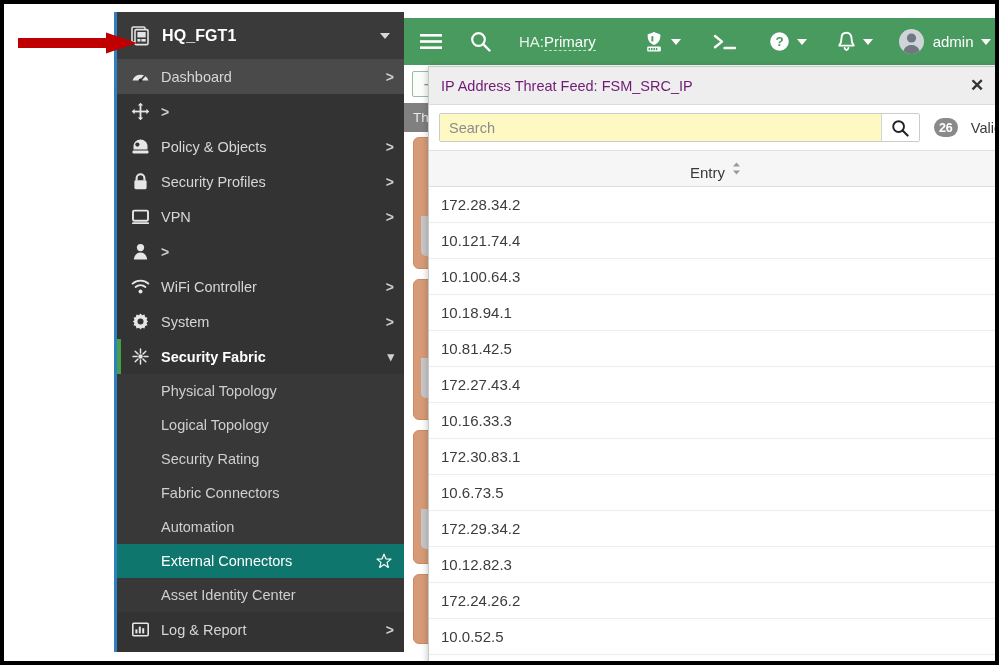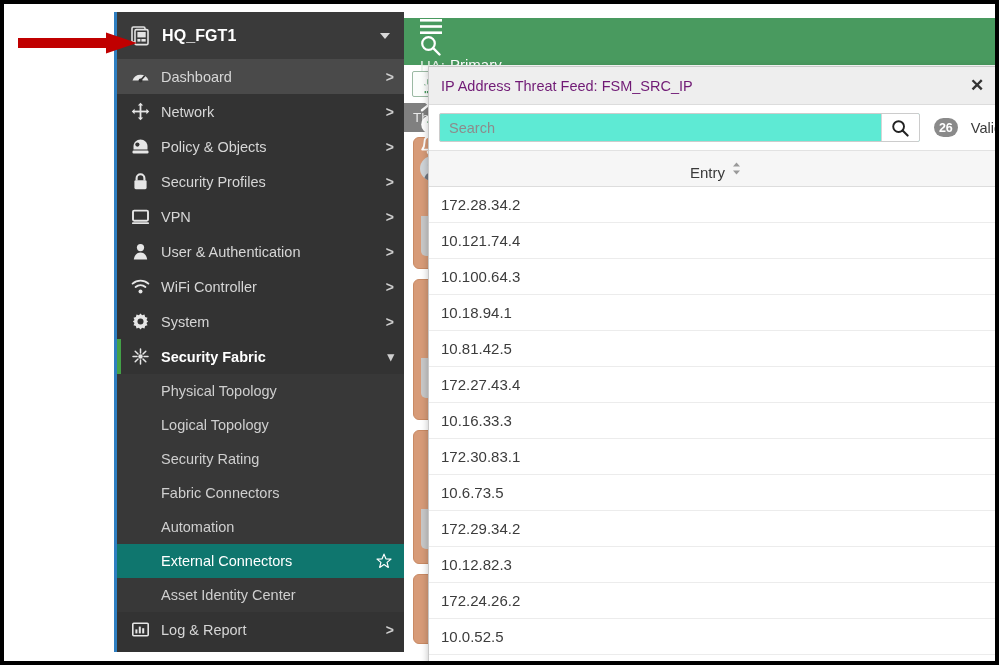--- a/index.html
+++ b/index.html
@@ -110,35 +110,34 @@
     color: #ffffff;
   }
   .nav-sub .star { width: 16px; height: 16px; flex: 0 0 16px; }
 
   
   .topbar {
     position: absolute;
     left: 400px; top: 14px; right: 0;
     height: 47px;
     background: #499a5f;
-    display: flex; 
+    display: flex; align-items: center;
     padding: 0 14px 0 16px;
     z-index: 15;
-    flex-direction: column;
   }
   .topbar .tb-item {
     display: flex; align-items: center;
     color: #ffffff;
     cursor: pointer;
   }
   .tb-hamburger { margin-right: 28px; }
   .tb-search { margin-right: 28px; }
   .tb-ha { font-size: 15px; margin-right: 48px; white-space: nowrap; }
   .tb-ha .ha-label { color: #e4f0e6; }
-  .tb-ha .ha-value { color: #ffffff; margin-left: 5px; border-bottom: 1px dashed #bfe0c7; }
+  .tb-ha .ha-value { color: #ffffff; border-bottom: 1px dashed #bfe0c7; }
   .tb-fortiguard { margin-right: 32px; }
   .tb-cli { margin-right: 32px; }
   .tb-help { margin-right: 30px; }
   .tb-alert { margin-right: 26px; }
   .tb-caret {
     width: 0; height: 0; margin-left: 7px;
     border-left: 5px solid transparent;
     border-right: 5px solid transparent;
     border-top: 6px solid #ffffff;
   }
@@ -241,21 +240,21 @@
     display: flex; align-items: center;
     padding: 0 0 0 10px;
     flex: 0 0 45px;
   }
   .search-wrap {
     display: flex;
     height: 29px;
     width: 483px;
     border: 1px solid #cccccc;
     border-radius: 2px;
-    background: #5eead4;
+    background: #fef9c3;
     overflow: hidden;
   }
   .search-wrap input {
     flex: 1 1 auto;
     border: none; outline: none;
     padding: 0 9px;
     font-size: 14.5px;
     font-family: "Liberation Sans", sans-serif;
     color: #333333;
     background: transparent;
@@ -436,21 +435,20 @@
     </div>
 
     <div class="nav-item">
       <span class="nav-icon">
         <svg width="19" height="19" viewBox="0 0 19 19">
           <path d="M9.5 0.8 L12.2 3.6 L6.8 3.6 Z M9.5 18.2 L6.8 15.4 L12.2 15.4 Z M0.8 9.5 L3.6 6.8 L3.6 12.2 Z M18.2 9.5 L15.4 12.2 L15.4 6.8 Z" fill="#e6e6e6"></path>
           <rect x="8.6" y="3" width="1.8" height="13" fill="#e6e6e6"></rect>
           <rect x="3" y="8.6" width="13" height="1.8" fill="#e6e6e6"></rect>
         </svg>
       </span>
-      <span class="nav-label">Network</span>
       <span class="nav-chevron">&gt;</span>
     </div>
 
     <div class="nav-item">
       <span class="nav-icon">
         <svg width="19" height="19" viewBox="0 0 19 19">
           <path d="M2.5 9.5 C2.5 5.4 5.6 2.5 9.5 2.5 C13.4 2.5 16.5 5.4 16.5 9.5 L16.5 12.5 L2.5 12.5 Z" fill="#e6e6e6"></path>
           <rect x="1.5" y="13.4" width="16" height="3" rx="1.2" fill="#e6e6e6"></rect>
           <circle cx="6.4" cy="7.6" r="2.1" fill="#333333"></circle>
         </svg>
@@ -481,21 +479,20 @@
       <span class="nav-chevron">&gt;</span>
     </div>
 
     <div class="nav-item">
       <span class="nav-icon">
         <svg width="19" height="19" viewBox="0 0 19 19">
           <circle cx="9.5" cy="5.6" r="3.6" fill="#e6e6e6"></circle>
           <path d="M2.8 17.4 C3.6 12.4 6.4 10.4 9.5 10.4 C12.6 10.4 15.4 12.4 16.2 17.4 Z" fill="#e6e6e6"></path>
         </svg>
       </span>
-      <span class="nav-label">User &amp; Authentication</span>
       <span class="nav-chevron">&gt;</span>
     </div>
 
     <div class="nav-item">
       <span class="nav-icon">
         <svg width="19" height="19" viewBox="0 0 19 19">
           <path d="M1.6 6.6 A12 12 0 0 1 17.4 6.6" fill="none" stroke="#e6e6e6" stroke-width="1.9" stroke-linecap="round"></path>
           <path d="M4.6 10 A7.6 7.6 0 0 1 14.4 10" fill="none" stroke="#e6e6e6" stroke-width="1.9" stroke-linecap="round"></path>
           <circle cx="9.5" cy="14.4" r="2" fill="#e6e6e6"></circle>
         </svg>

